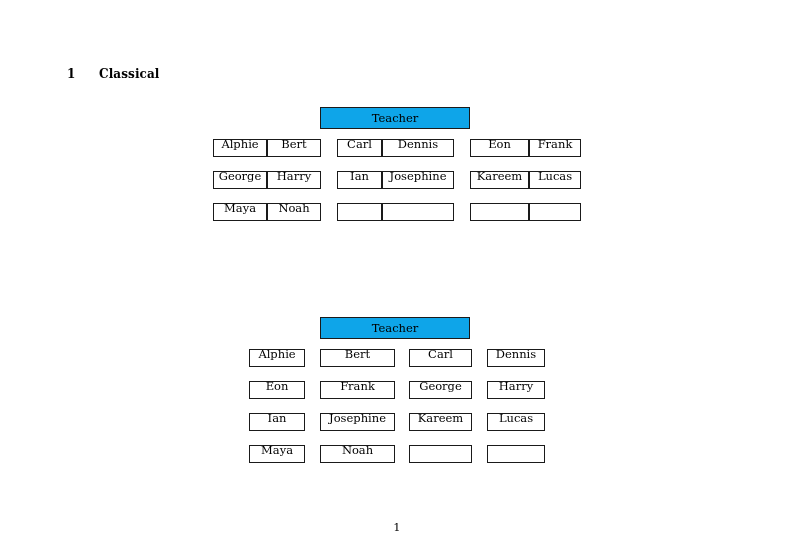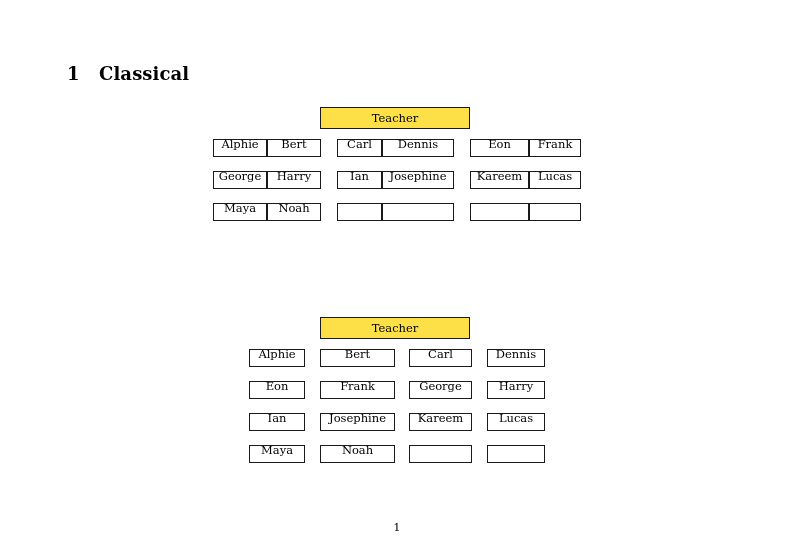--- a/index.html
+++ b/index.html
@@ -18,21 +18,21 @@
   .page {
     position: absolute;
     inset: 0;
     background: #ffffff;
   }
 
   
   .section-heading {
     position: absolute;
     font-weight: bold;
-    font-size: 18px;
+    font-size: 12px;
     line-height: 20px;
     white-space: nowrap;
     letter-spacing: 0.1px;
   }
   .section-heading .sec-num {
     display: inline-block;
     width: 32px;
   }
   .section-heading .sec-title {
     display: inline-block;
@@ -55,21 +55,21 @@
     display: flex;
     align-items: center;
     justify-content: center;
     padding-bottom: 8px;
   }
 
   .teacher-box {
     position: absolute;
     box-sizing: border-box;
     border: 1px solid #1a1a1a;
-    background: #fde047;
+    background: #0ea5e9;
     font-size: 11.5px;
     line-height: 16px;
     height: 22px;
     width: 150px;
     text-align: center;
     display: flex;
     align-items: center;
     justify-content: center;
     padding-bottom: 1px;
     white-space: nowrap;

